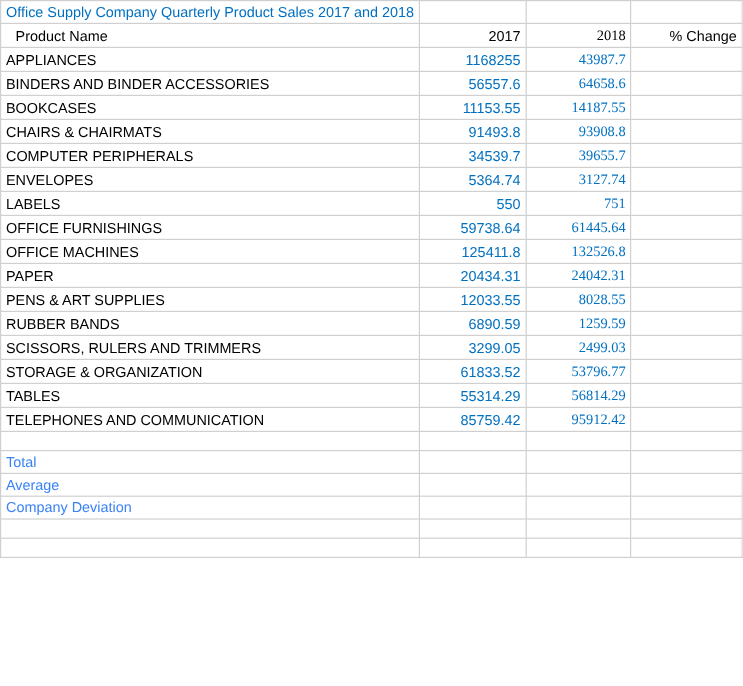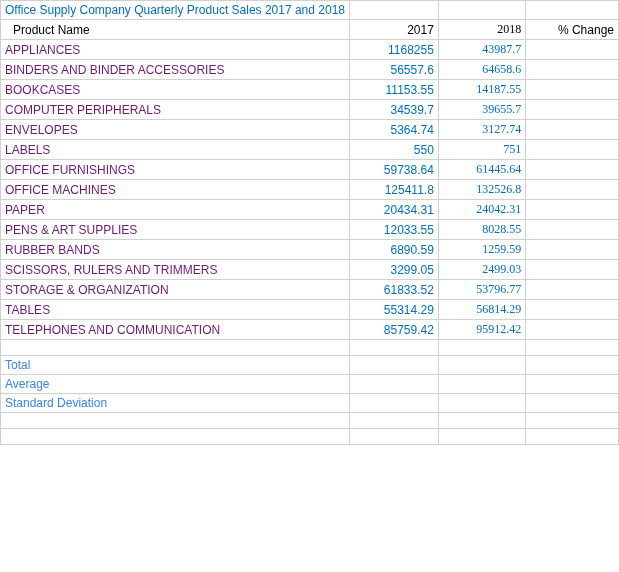--- a/index.html
+++ b/index.html
@@ -46,21 +46,21 @@
       font-family: Liberation Serif, serif;
     }
     .col-pct {
       width: 100px;
       text-align: right;
     }
     .data-row td {
       color: #0070c0;
     }
     .data-row .col-name {
-      color: #701a75;
+      color: #000000;
     }
     .summary-row td {
       color: #3b82f6;
     }
     .empty-row td {
       height: 16px;
     }
     td.num {
       text-align: right;
     }
@@ -102,20 +102,26 @@
       <td class="col-2018 num">64658.6</td>
       <td class="col-pct num"></td>
     </tr>
       <tr class="data-row">
       <td class="col-name label">BOOKCASES</td>
       <td class="col-2017 num">11153.55</td>
       <td class="col-2018 num">14187.55</td>
       <td class="col-pct num"></td>
     </tr>
       <tr class="data-row">
+      <td class="col-name label">CHAIRS &amp; CHAIRMATS</td>
+      <td class="col-2017 num">91493.8</td>
+      <td class="col-2018 num">93908.8</td>
+      <td class="col-pct num"></td>
+    </tr>
+      <tr class="data-row">
       <td class="col-name label">COMPUTER PERIPHERALS</td>
       <td class="col-2017 num">34539.7</td>
       <td class="col-2018 num">39655.7</td>
       <td class="col-pct num"></td>
     </tr>
       <tr class="data-row">
       <td class="col-name label">ENVELOPES</td>
       <td class="col-2017 num">5364.74</td>
       <td class="col-2018 num">3127.74</td>
       <td class="col-pct num"></td>
@@ -198,21 +204,21 @@
       <td class="col-2018 num"></td>
       <td class="col-pct num"></td>
     </tr>
       <tr class="summary-row">
       <td class="col-name label">Average</td>
       <td class="col-2017 num"></td>
       <td class="col-2018 num"></td>
       <td class="col-pct num"></td>
     </tr>
       <tr class="summary-row">
-      <td class="col-name label">Standard Deviation</td>
+      <td class="col-name label">Company Deviation</td>
       <td class="col-2017 num"></td>
       <td class="col-2018 num"></td>
       <td class="col-pct num"></td>
     </tr>
     </tbody>
 
   <tbody>
       <tr class="empty-row">
     <td class="col-name"></td>
         <td></td>

